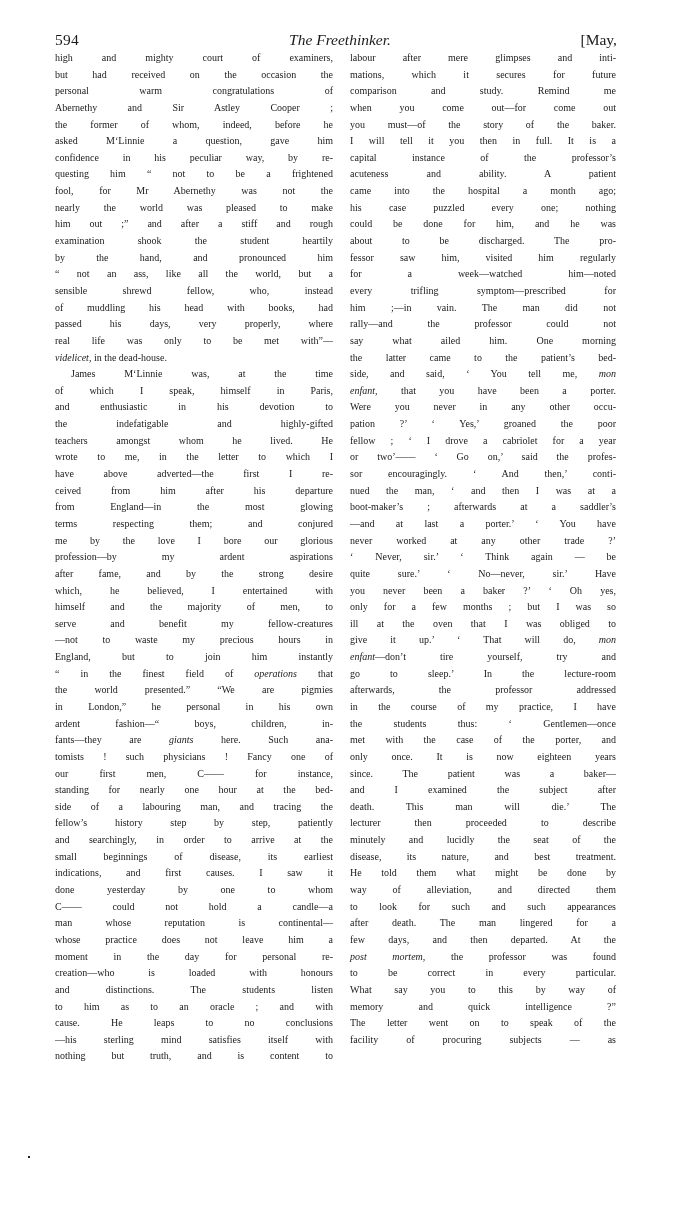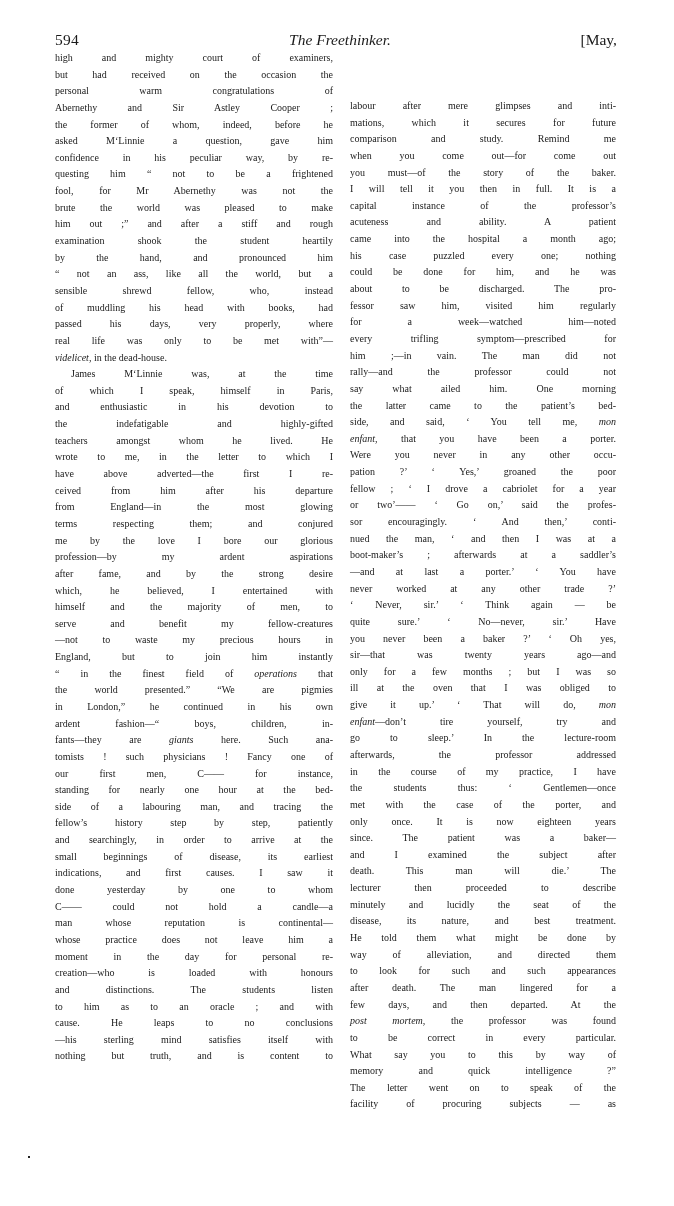--- a/index.html
+++ b/index.html
@@ -55,21 +55,20 @@
     font-size: 10px;
     line-height: 16.65px;
   }
   .col-left {
     left: 55px;
     width: 278px;
   }
   .col-right {
     left: 350px;
     width: 266px;
-    margin-top: 48px;
   }
   .line {
     display: block;
     white-space: nowrap;
     text-align: justify;
     text-align-last: justify;
     height: 16.65px;
     overflow: visible;
   }
   .line.last {
@@ -100,21 +99,21 @@
   <div class="column col-left" id="col-left">
       <span class="line">high and mighty court of examiners,</span>
       <span class="line">but had received on the occasion the</span>
       <span class="line">personal warm congratulations of</span>
       <span class="line">Abernethy and Sir Astley Cooper ;</span>
       <span class="line">the former of whom, indeed, before he</span>
       <span class="line">asked M‘Linnie a question, gave him</span>
       <span class="line">confidence in his peculiar way, by re-</span>
       <span class="line">questing him “ not to be a frightened</span>
       <span class="line">fool, for Mr Abernethy was not the</span>
-      <span class="line">brute the world was pleased to make</span>
+      <span class="line">nearly the world was pleased to make</span>
       <span class="line">him out ;” and after a stiff and rough</span>
       <span class="line">examination shook the student heartily</span>
       <span class="line">by the hand, and pronounced him</span>
       <span class="line">“ not an ass, like all the world, but a</span>
       <span class="line">sensible shrewd fellow, who, instead</span>
       <span class="line">of muddling his head with books, had</span>
       <span class="line">passed his days, very properly, where</span>
       <span class="line">real life was only to be met with”—</span>
       <span class="line last"><i>videlicet</i>, in the dead-house.</span>
       <span class="line indent">James M‘Linnie was, at the time</span>
@@ -130,21 +129,21 @@
       <span class="line">me by the love I bore our glorious</span>
       <span class="line">profession—by my ardent aspirations</span>
       <span class="line">after fame, and by the strong desire</span>
       <span class="line">which, he believed, I entertained with</span>
       <span class="line">himself and the majority of men, to</span>
       <span class="line">serve and benefit my fellow-creatures</span>
       <span class="line">—not to waste my precious hours in</span>
       <span class="line">England, but to join him instantly</span>
       <span class="line">“ in the finest field of <i>operations</i> that</span>
       <span class="line">the world presented.” “We are pigmies</span>
-      <span class="line">in London,” he continued in his own</span>
+      <span class="line">in London,” he personal in his own</span>
       <span class="line">ardent fashion—“ boys, children, in-</span>
       <span class="line">fants—they are <i>giants</i> here. Such ana-</span>
       <span class="line">tomists ! such physicians ! Fancy one of</span>
       <span class="line">our first men, C—— for instance,</span>
       <span class="line">standing for nearly one hour at the bed-</span>
       <span class="line">side of a labouring man, and tracing the</span>
       <span class="line">fellow’s history step by step, patiently</span>
       <span class="line">and searchingly, in order to arrive at the</span>
       <span class="line">small beginnings of disease, its earliest</span>
       <span class="line">indications, and first causes. I saw it</span>
@@ -187,21 +186,20 @@
       <span class="line">fellow ; ‘ I drove a cabriolet for a year</span>
       <span class="line">or two’—— ‘ Go on,’ said the profes-</span>
       <span class="line">sor encouragingly. ‘ And then,’ conti-</span>
       <span class="line">nued the man, ‘ and then I was at a</span>
       <span class="line">boot-maker’s ; afterwards at a saddler’s</span>
       <span class="line">—and at last a porter.’ ‘ You have</span>
       <span class="line">never worked at any other trade ?’</span>
       <span class="line">‘ Never, sir.’ ‘ Think again — be</span>
       <span class="line">quite sure.’ ‘ No—never, sir.’ Have</span>
       <span class="line">you never been a baker ?’ ‘ Oh yes,</span>
-      <span class="line">sir—that was twenty years ago—and</span>
       <span class="line">only for a few months ; but I was so</span>
       <span class="line">ill at the oven that I was obliged to</span>
       <span class="line">give it up.’ ‘ That will do, <i>mon</i></span>
       <span class="line"><i>enfant</i>—don’t tire yourself, try and</span>
       <span class="line">go to sleep.’ In the lecture-room</span>
       <span class="line">afterwards, the professor addressed</span>
       <span class="line">in the course of my practice, I have</span>
       <span class="line">the students thus: ‘ Gentlemen—once</span>
       <span class="line">met with the case of the porter, and</span>
       <span class="line">only once. It is now eighteen years</span>

